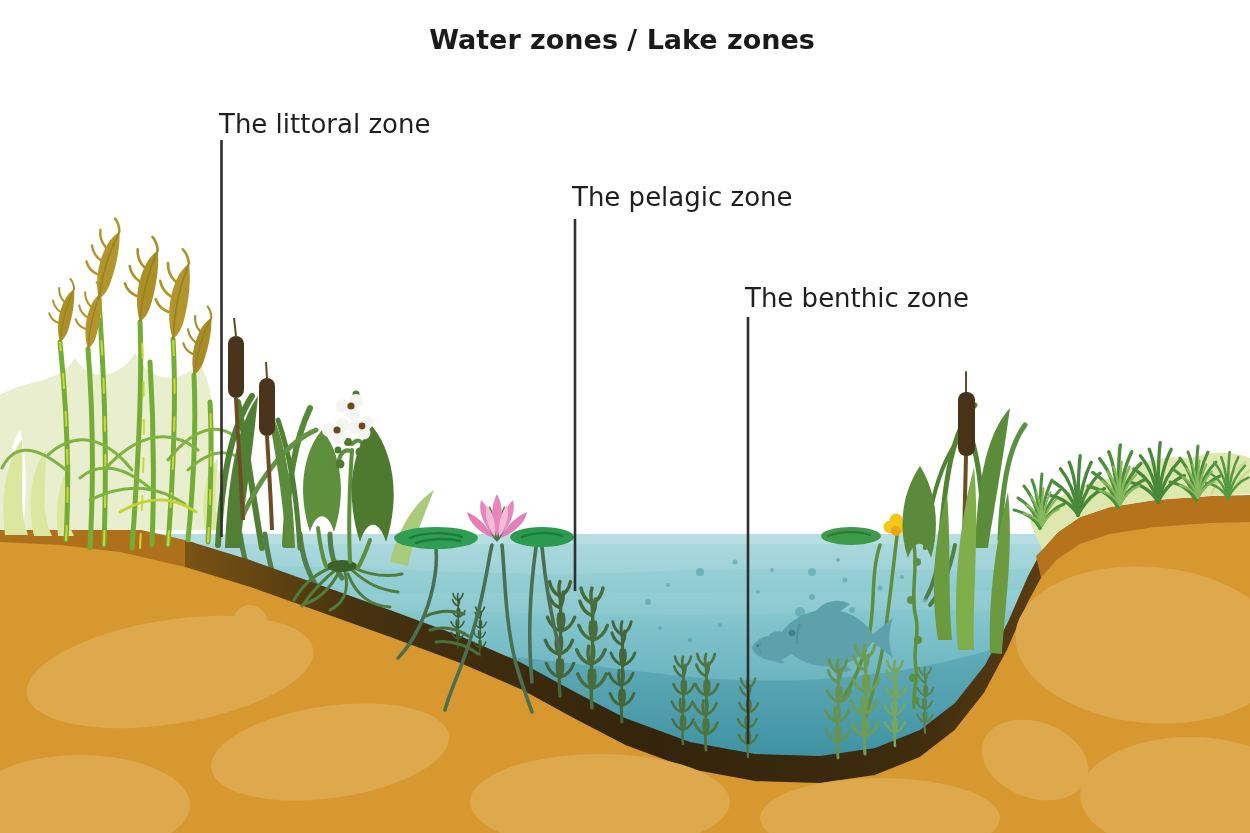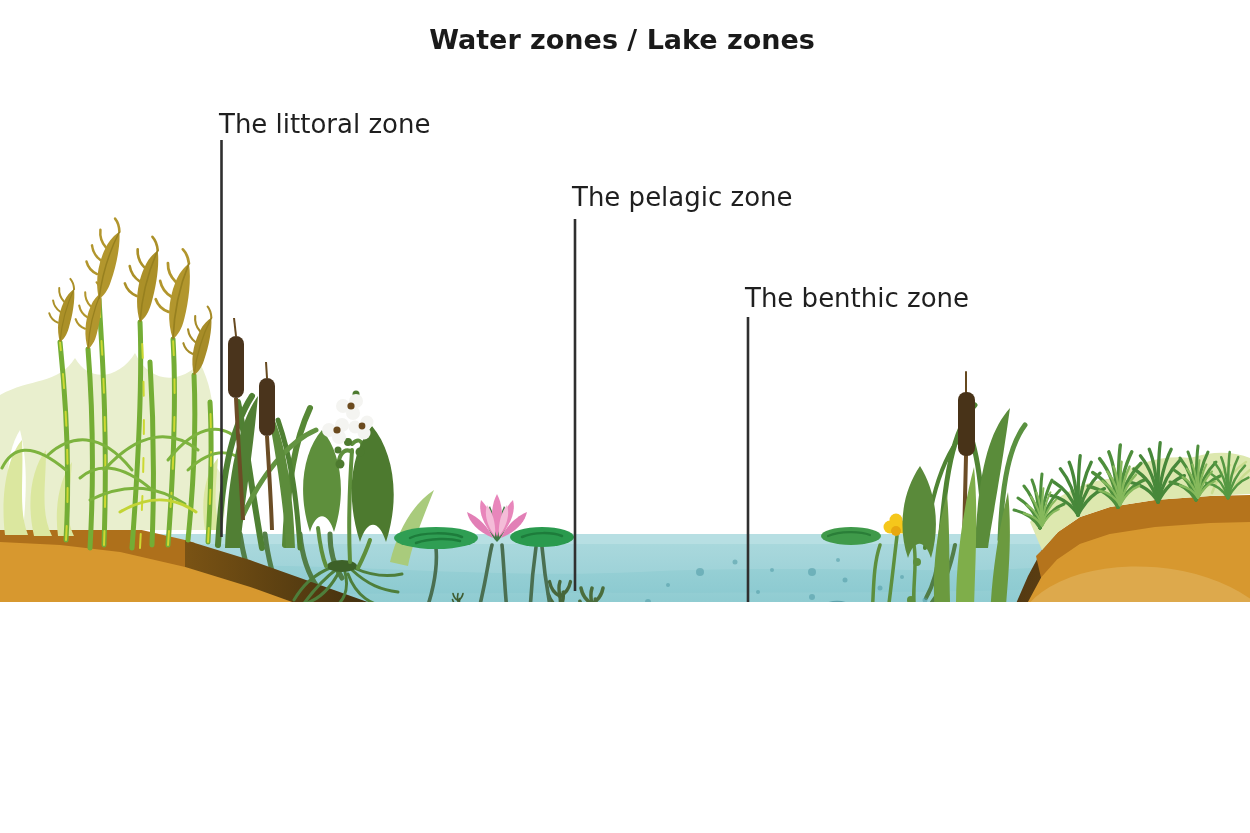--- a/index.html
+++ b/index.html
@@ -1,16 +1,16 @@
 <!DOCTYPE html>
 <html><head>
 <meta charset="utf-8">
 <style>
   html,body{margin:0;padding:0;background:#ffffff;}
-  #stage{position:relative;width:1250px;height:602px;background:#ffffff;overflow:hidden;
+  #stage{position:relative;width:1250px;height:833px;background:#ffffff;overflow:hidden;
          font-family:"DejaVu Sans","Liberation Sans",sans-serif;}
   #scene{position:absolute;left:0;top:0;}
   text{font-family:"DejaVu Sans","Liberation Sans",sans-serif;}
   .title-text{font-size:27px;font-weight:bold;fill:#1a1a1a;}
   .label-text{font-size:26px;font-weight:normal;fill:#1f1f1f;}
 </style>
 </head>
 <body>
 
 <div id="stage">

